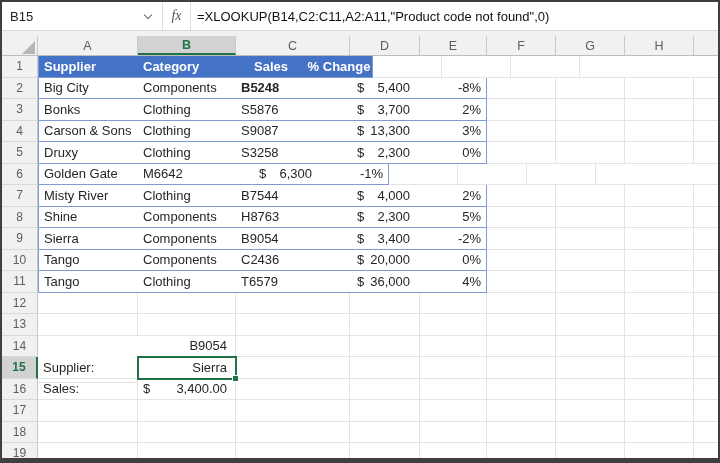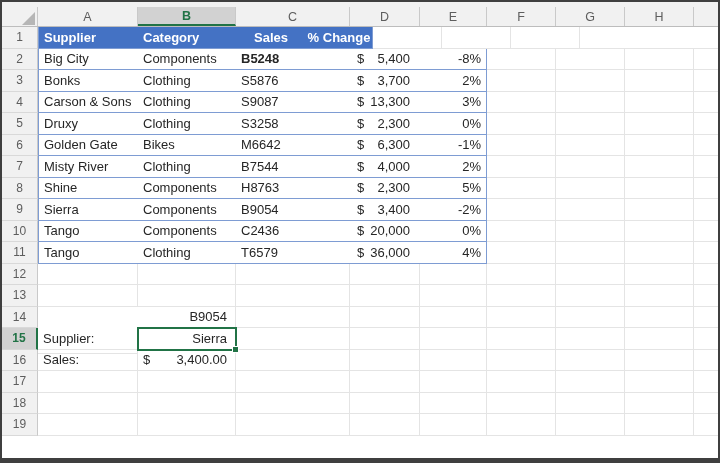--- a/index.html
+++ b/index.html
@@ -57,20 +57,34 @@
     border:2px solid #217346; pointer-events:none; z-index:5; }
   .fill-handle { position:absolute; right:-4px; bottom:-4px; width:7px; height:7px;
     background:#217346; border:1px solid #fff; }
 </style>
 </head>
 <body>
 
 <div class="frame">
   <div class="inner">
 
+    <div class="topbar">
+      <div class="namebox">
+        <span class="nb-text">B15</span>
+        <span class="nb-chevron"></span>
+      </div>
+      <div class="vdiv"></div>
+      <div class="fxbox">
+        <span>fx</span>
+      </div>
+      <div class="vdiv"></div>
+      <div class="formula">
+        <span>=XLOOKUP(B14,C2:C11,A2:A11,"Product code not found",0)</span>
+      </div>
+    </div>
 
     <div class="strip"></div>
 
     <div class="colheaders">
       <div class="corner">
         <div class="corner-tri"></div>
       </div>
 
       <div class="colh" style="width: 100px;">A</div>
         <div class="colh sel" style="width: 98px;">B</div>
@@ -152,21 +166,20 @@
           </div>
           <div class="cell t-body t-right pct" style="width: 67px;">0%</div>
           <div class="cell" style="width: 69px;"></div>
           <div class="cell" style="width: 69px;"></div>
           <div class="cell" style="width: 69px;"></div>
           <div class="cell fill"></div>
         </div>
         <div class="g-row">
           <div class="row-head">6</div>
           <div class="cell t-body t-left txt" style="width: 100px;">Golden Gate</div>
-          <div class="cell t-body txt" style="width: 98px;">Bikes</div>
           <div class="cell t-body txt" style="width: 114px;">M6642</div>
           <div class="cell t-body money" style="width: 70px;">
             <div class="">$</div>
             <div class="">6,300</div>
           </div>
           <div class="cell t-body t-right pct" style="width: 67px;">-1%</div>
           <div class="cell" style="width: 69px;"></div>
           <div class="cell" style="width: 69px;"></div>
           <div class="cell" style="width: 69px;"></div>
           <div class="cell fill"></div>

